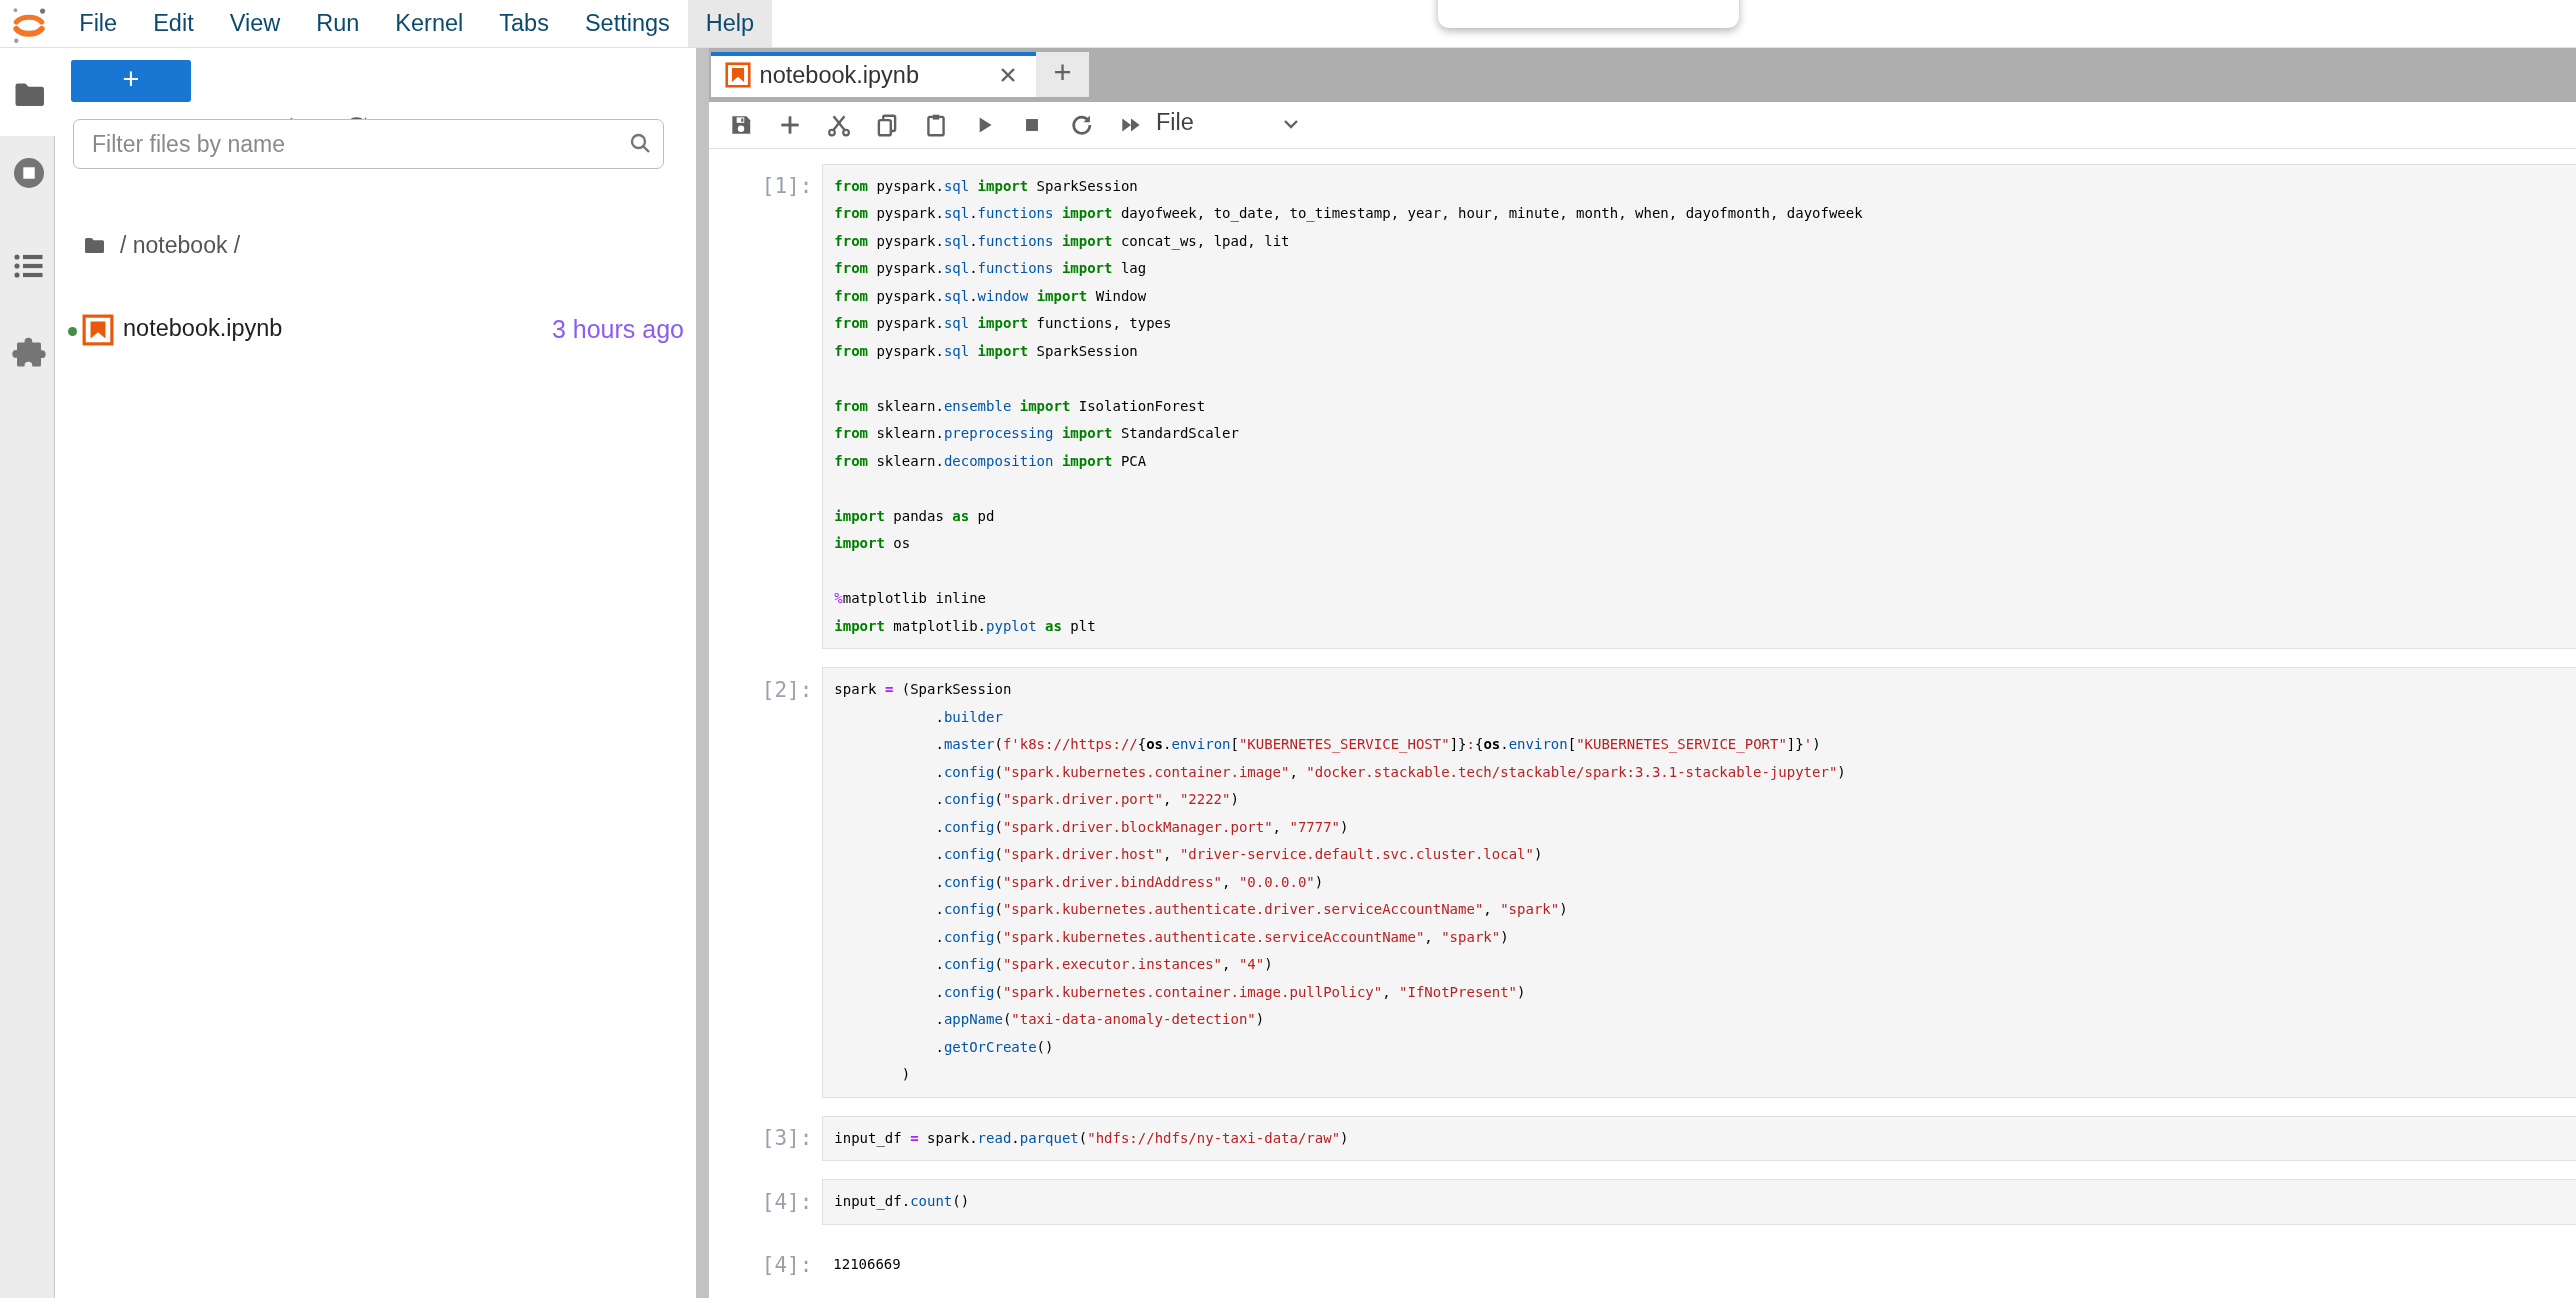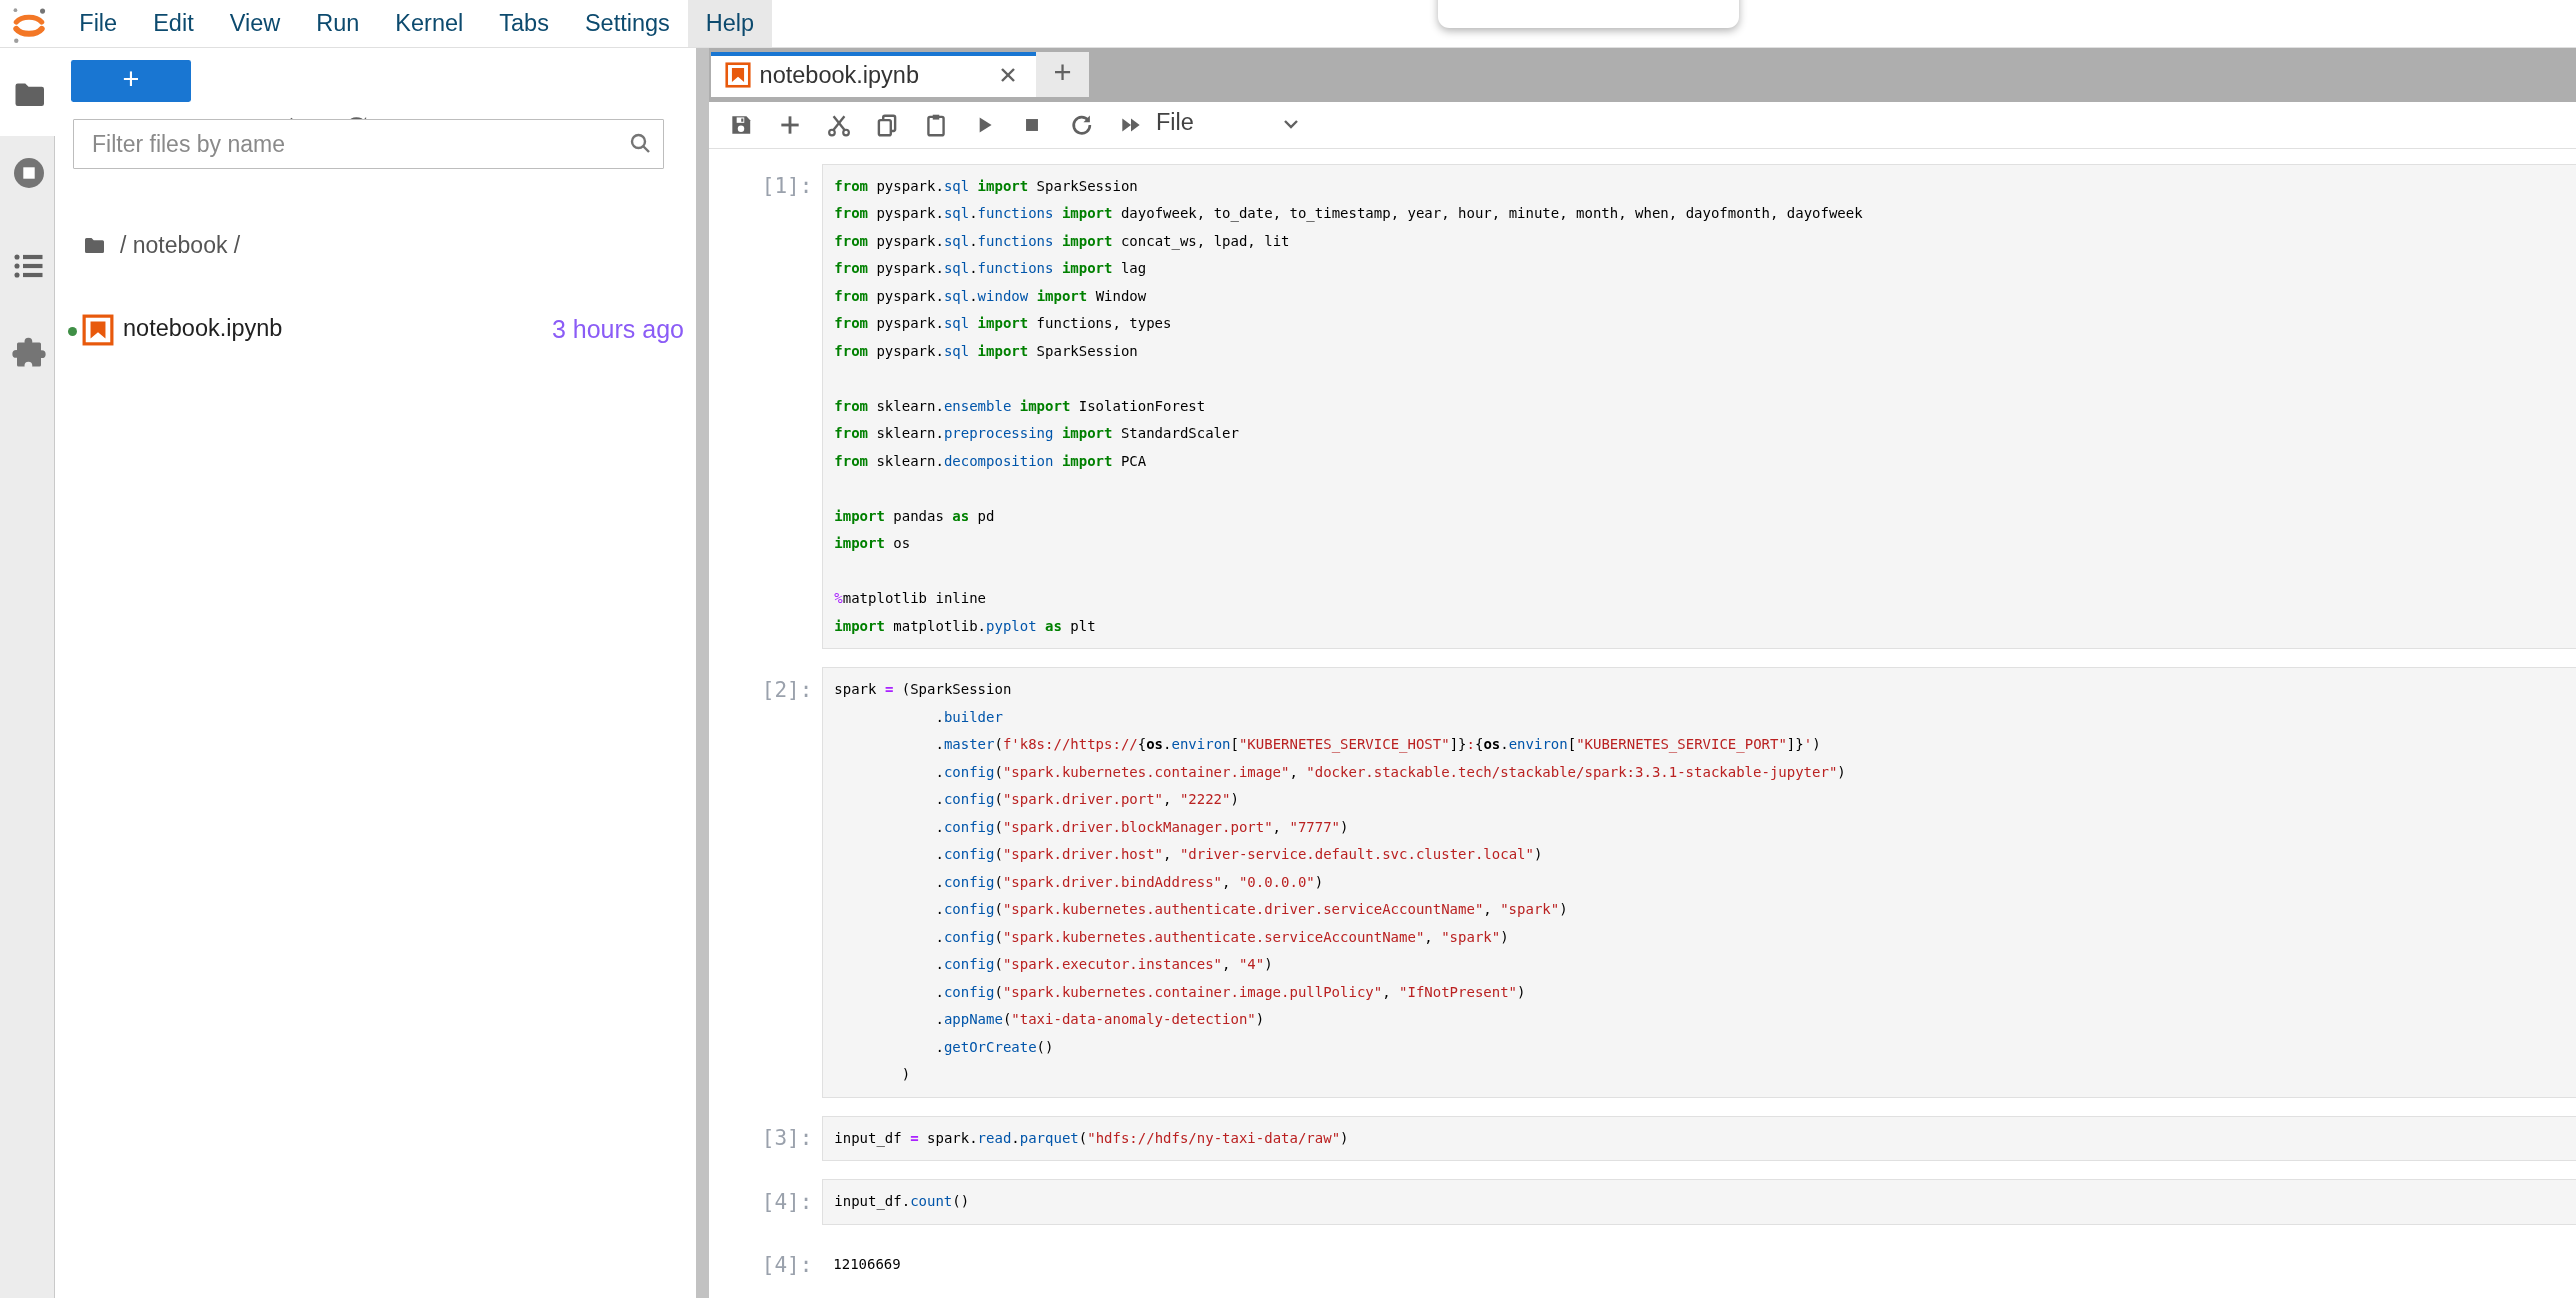--- a/index.html
+++ b/index.html
@@ -22,21 +22,21 @@
                border-right:1.6px solid #c9c9c9;box-sizing:border-box;}
   #activity-active-patch{position:absolute;left:0;top:0;width:55px;height:89px;background:#fff;}
   .act-icon{position:absolute;left:10.5px;width:36px;height:36px;}
 
   
   #filebrowser{position:absolute;left:55px;top:47px;width:641px;height:1252px;background:#fff;}
   #new-launcher-btn{position:absolute;left:16px;top:13px;width:120px;height:42px;background:#1976d2;
                     border-radius:2.4px;color:#fff;font-size:29px;font-weight:300;text-align:center;line-height:39px;}
   .fb-tool{position:absolute;top:67px;width:29px;height:29px;}
   #filter-box{position:absolute;left:18px;top:72px;width:591px;height:50px;border:1.6px solid #bdbdbd;
-              border-radius:1px;box-sizing:border-box;background:#fff;}
+              border-radius:7px;box-sizing:border-box;background:#fff;}
   #filter-box input{position:absolute;left:16px;top:4.9px;width:518px;height:37px;border:none;outline:none;
                     font-size:23px;color:#424242;font-family:"Liberation Sans",sans-serif;}
   #filter-box input::placeholder{color:#8a8a8a;}
   #filter-search-icon{position:absolute;right:11.3px;top:11.3px;width:24px;height:24px;}
   #breadcrumb{position:absolute;left:0;top:183px;height:37px;width:100%;padding-left:26px;}
   #breadcrumb .crumb-folder{position:absolute;left:26px;top:3.2px;width:26px;height:24px;}
   #breadcrumb .crumb-text{position:absolute;left:65px;top:2.4px;font-size:23px;color:#555;}
   #listing-header{position:absolute;left:0;top:223px;width:641px;height:37px;border-top:1.6px solid #e0e0e0;
                   border-bottom:1.6px solid #e0e0e0;box-sizing:border-box;}
   #col-name{position:absolute;left:13.8px;top:4.9px;font-size:23px;font-weight:bold;color:#212121;}

